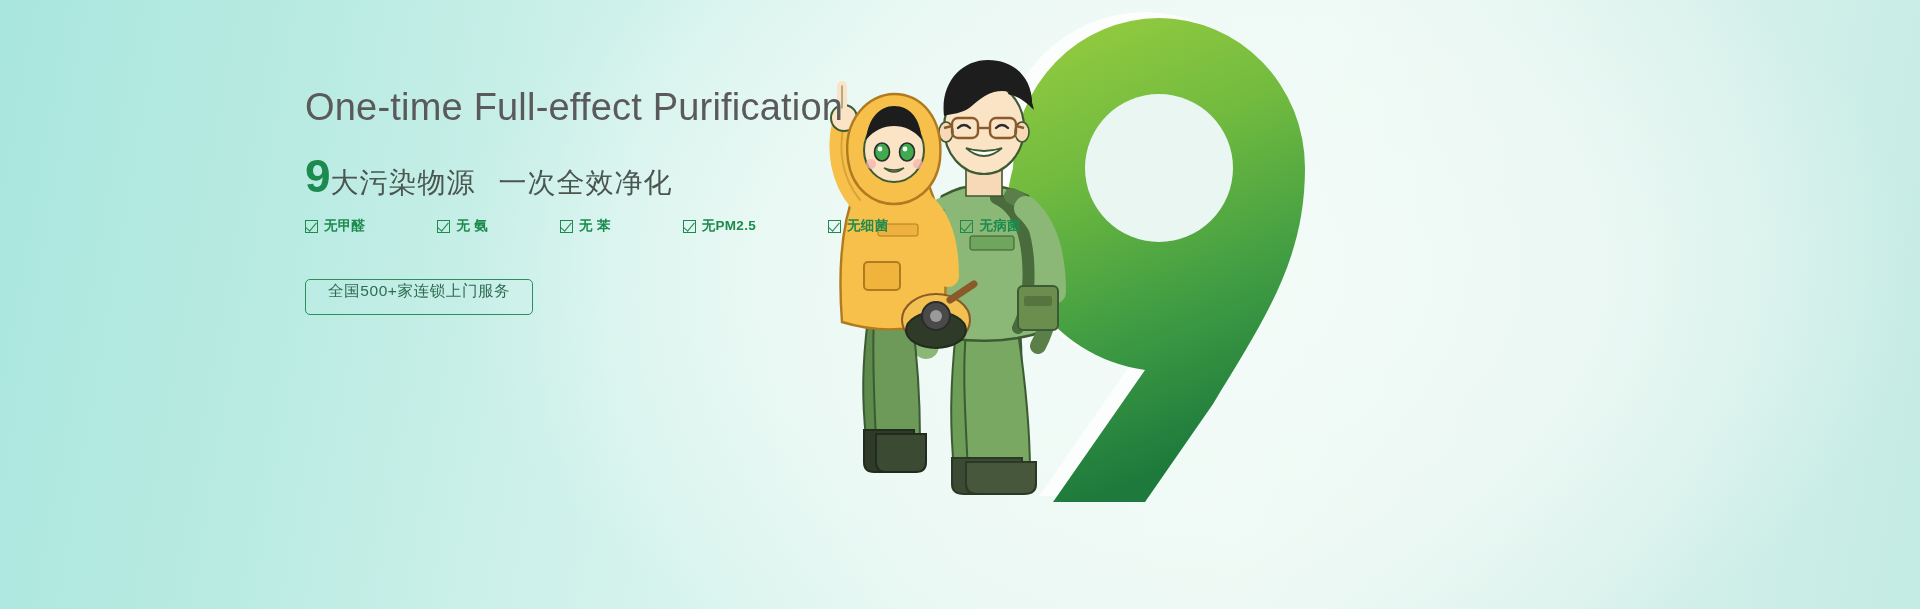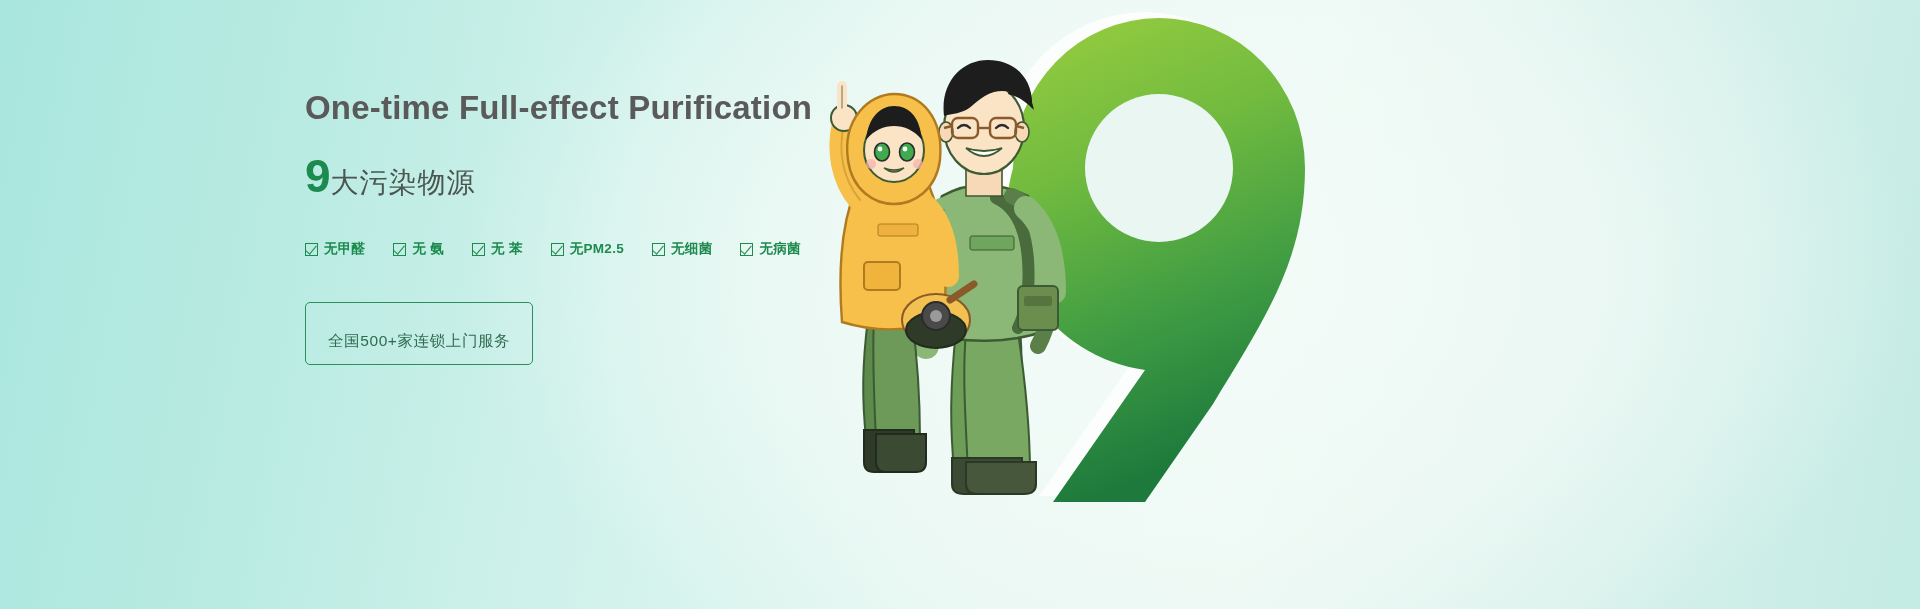--- a/index.html
+++ b/index.html
@@ -21,23 +21,23 @@
 
   
   .content {
     position: absolute;
     left: 305px;
     top: 84px;
     width: 560px;
   }
 
   .eng-head {
-    font-size: 33px;
+    font-size: 38px;
     line-height: 47px;
-    font-weight: 700;
+    font-weight: 400;
     color: #5a5a5a;
     letter-spacing: 0.2px;
     white-space: nowrap;
   }
 
   .cn-head {
     margin-top: 22px;
     display: flex;
     align-items: baseline;
     white-space: nowrap;
@@ -54,24 +54,25 @@
     font-weight: 500;
     color: #4b5650;
     line-height: 1;
     letter-spacing: 1px;
     margin-left: 1px;
   }
   .cn-gap { display: inline-block; width: 22px; }
 
   
   .features {
-    margin-top: 41px;
+    margin-top: 18px;
     display: flex;
     align-items: center;
     white-space: nowrap;
+    gap: 44px;
   }
   .feature {
     display: flex;
     align-items: center;
     margin-right: 28px;
   }
   .feature:last-child { margin-right: 0; }
   .chk {
     width: 13px; height: 13px;
     border: 1.4px solid #1d8a4e;
@@ -94,21 +95,21 @@
     color: #1d8a4e;
     letter-spacing: 0.3px;
   }
 
   
   .cta {
     margin-top: 44px;
     display: inline-block;
     border: 1.5px solid #2b8f59;
     border-radius: 5px;
-    padding: 28px 22px 12px;
+    padding: 1px 22px 12px;
     font-size: 15.5px;
     font-weight: 500;
     color: #2f6b50;
     letter-spacing: 0.6px;
     background: transparent;
     cursor: pointer;
     white-space: nowrap;
     font-family: "Liberation Sans", "DejaVu Sans", sans-serif;
   }
 
@@ -254,20 +255,21 @@
   <div class="content">
 
     <div class="eng-head">
       <div>One-time Full-effect Purification</div>
     </div>
 
     <div class="cn-head">
       <span class="cn-nine">9</span>
       <span class="cn-text">大污染物源</span>
       <span class="cn-gap"></span>
+      <span class="cn-text">一次全效净化</span>
     </div>
 
     <div class="features">
       <div class="feature">
         <span class="chk"></span>
         <span class="feature-label">无甲醛</span>
       </div>
       <div class="feature">
         <span class="chk"></span>
         <span class="feature-label">无 氨</span>

